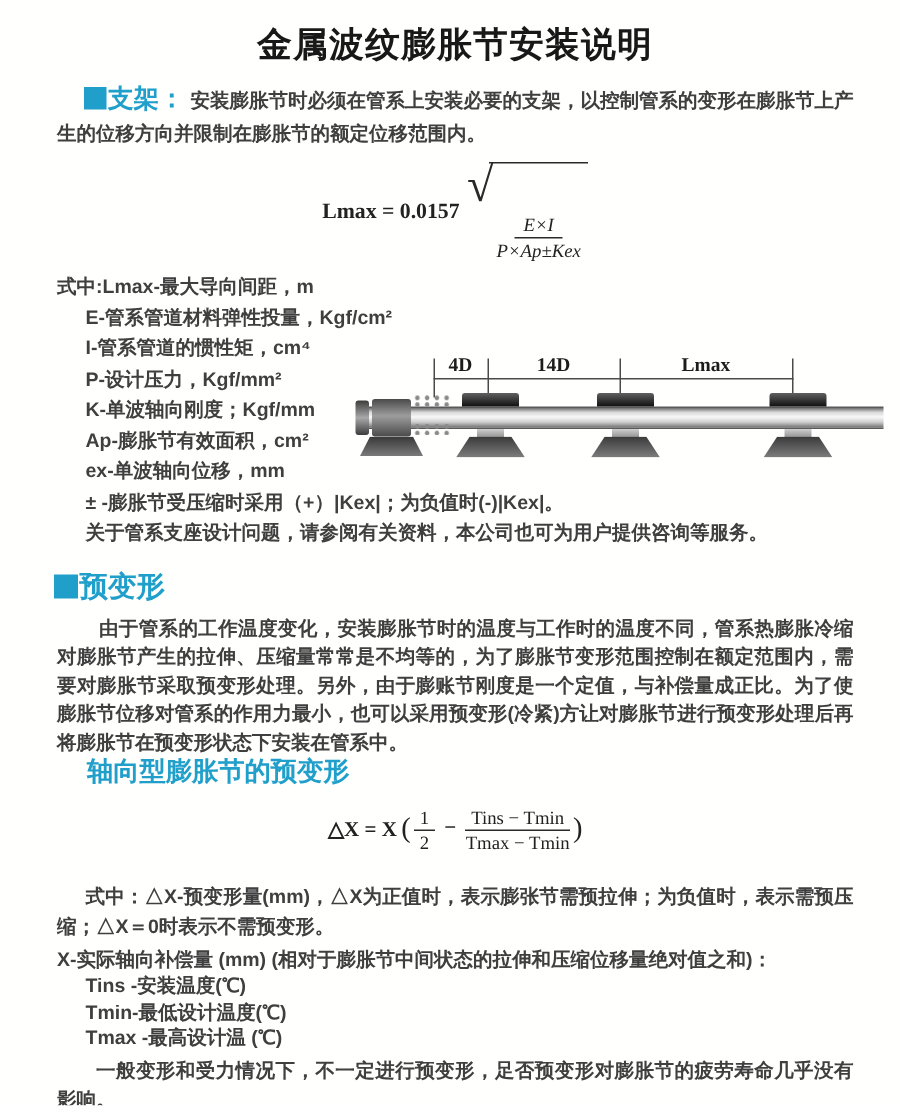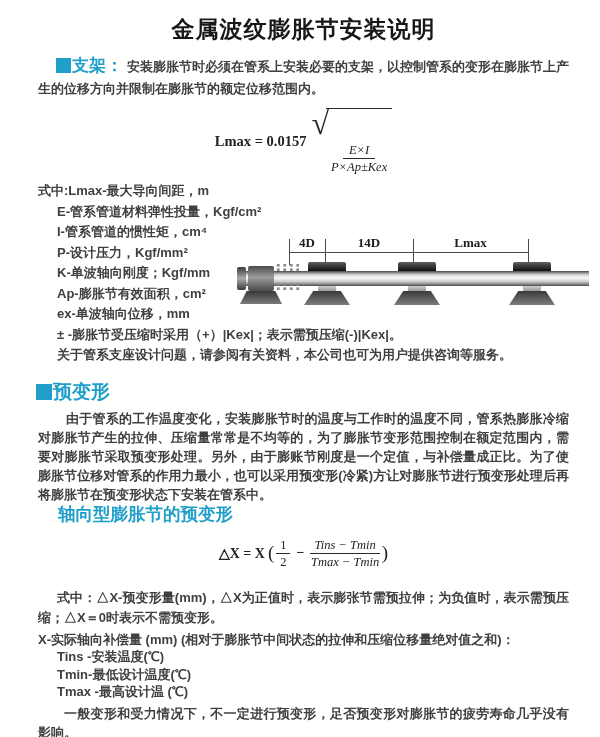--- a/index.html
+++ b/index.html
@@ -50,21 +50,21 @@
 
   
   .formula-mid { margin:14px auto 9px auto; width:fit-content; display:flex; align-items:center;
                  font-family:"Liberation Serif", serif; color:#222; font-size:14px; }
   .formula-mid .op { margin:0 4px; font-weight:bold; }
   .formula-mid .lhs { font-weight:bold; margin-right:3px; }
   .fr { display:inline-flex; flex-direction:column; align-items:center; font-size:12.5px;
         line-height:14px; margin:0 2px; }
   .fr .num { padding:0 4px 1px 4px; border-bottom:1.1px solid #2a2a2a; }
   .fr .den { padding-top:1px; }
-  .fr.var { font-style:italic; }
+  .fr.var { }
   .paren { font-size:19px; font-weight:400; }
 
   p.explain { margin-top:19px; line-height:20px; text-indent:19px; }
   .axdef { line-height:17.5px; }
   p.general-note { margin-top:3px; line-height:19px; text-indent:26px; }
 
   
   .diagram { position:absolute; left:237px; top:195px; width:355px; height:78px;margin-top:40px; }
   .dim-line { position:absolute; left:52px; top:17px; width:240px; height:0;
               border-top:1px solid #4a4a4a; }
@@ -123,21 +123,21 @@
   <div class="def-list">
     <div class="def-item">式中:Lmax-最大导向间距，m</div>
     <div class="def-item">E-管系管道材料弹性投量，Kgf/cm²</div>
     <div class="def-item">I-管系管道的惯性矩，cm⁴</div>
     <div class="def-item">P-设计压力，Kgf/mm²</div>
     <div class="def-item">K-单波轴向刚度；Kgf/mm</div>
     <div class="def-item">Ap-膨胀节有效面积，cm²</div>
     <div class="def-item">ex-单波轴向位移，mm</div>
   </div>
 
-  <div class="note-line">± -膨胀节受压缩时采用（+）|Kex|；表示需预压缩(-)|Kex|。</div>
+  <div class="note-line">± -膨胀节受压缩时采用（+）|Kex|；为负值时(-)|Kex|。</div>
   <div class="note-line">关于管系支座设计问题，请参阅有关资料，本公司也可为用户提供咨询等服务。</div>
 
   <div class="diagram">
     <div class="dim-line"></div>
     <div class="dim-tick" style="left:52px;"></div>
     <div class="dim-tick" style="left:88px;"></div>
     <div class="dim-tick" style="left:176px;"></div>
     <div class="dim-tick" style="left:291px;"></div>
     <div class="dim-label" style="left:52px; width:36px;">4D</div>
     <div class="dim-label" style="left:88px; width:88px;">14D</div>

